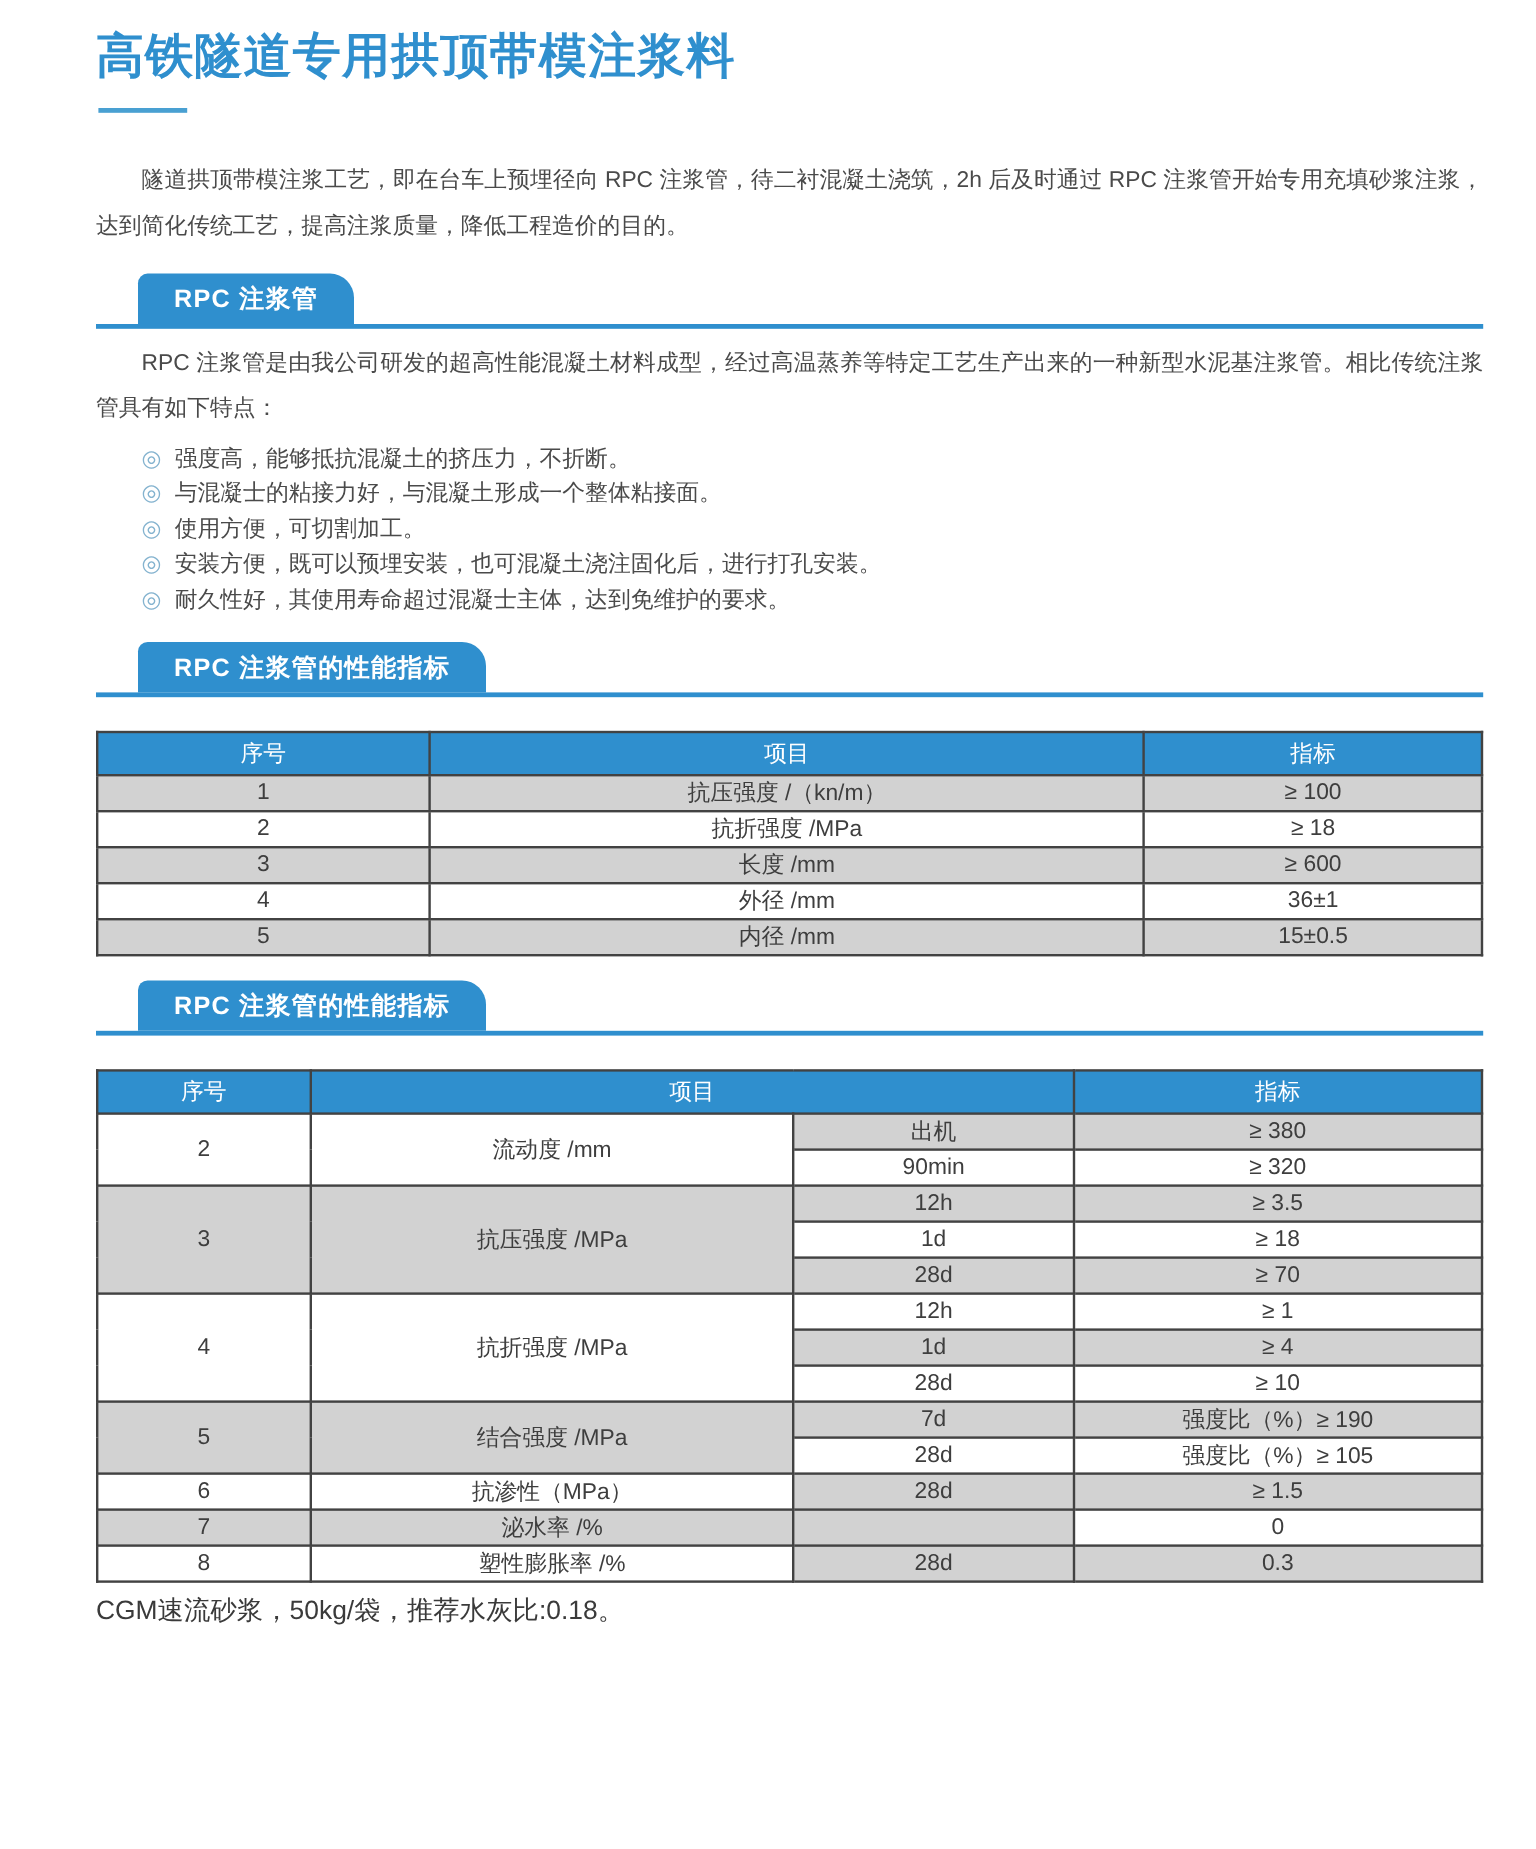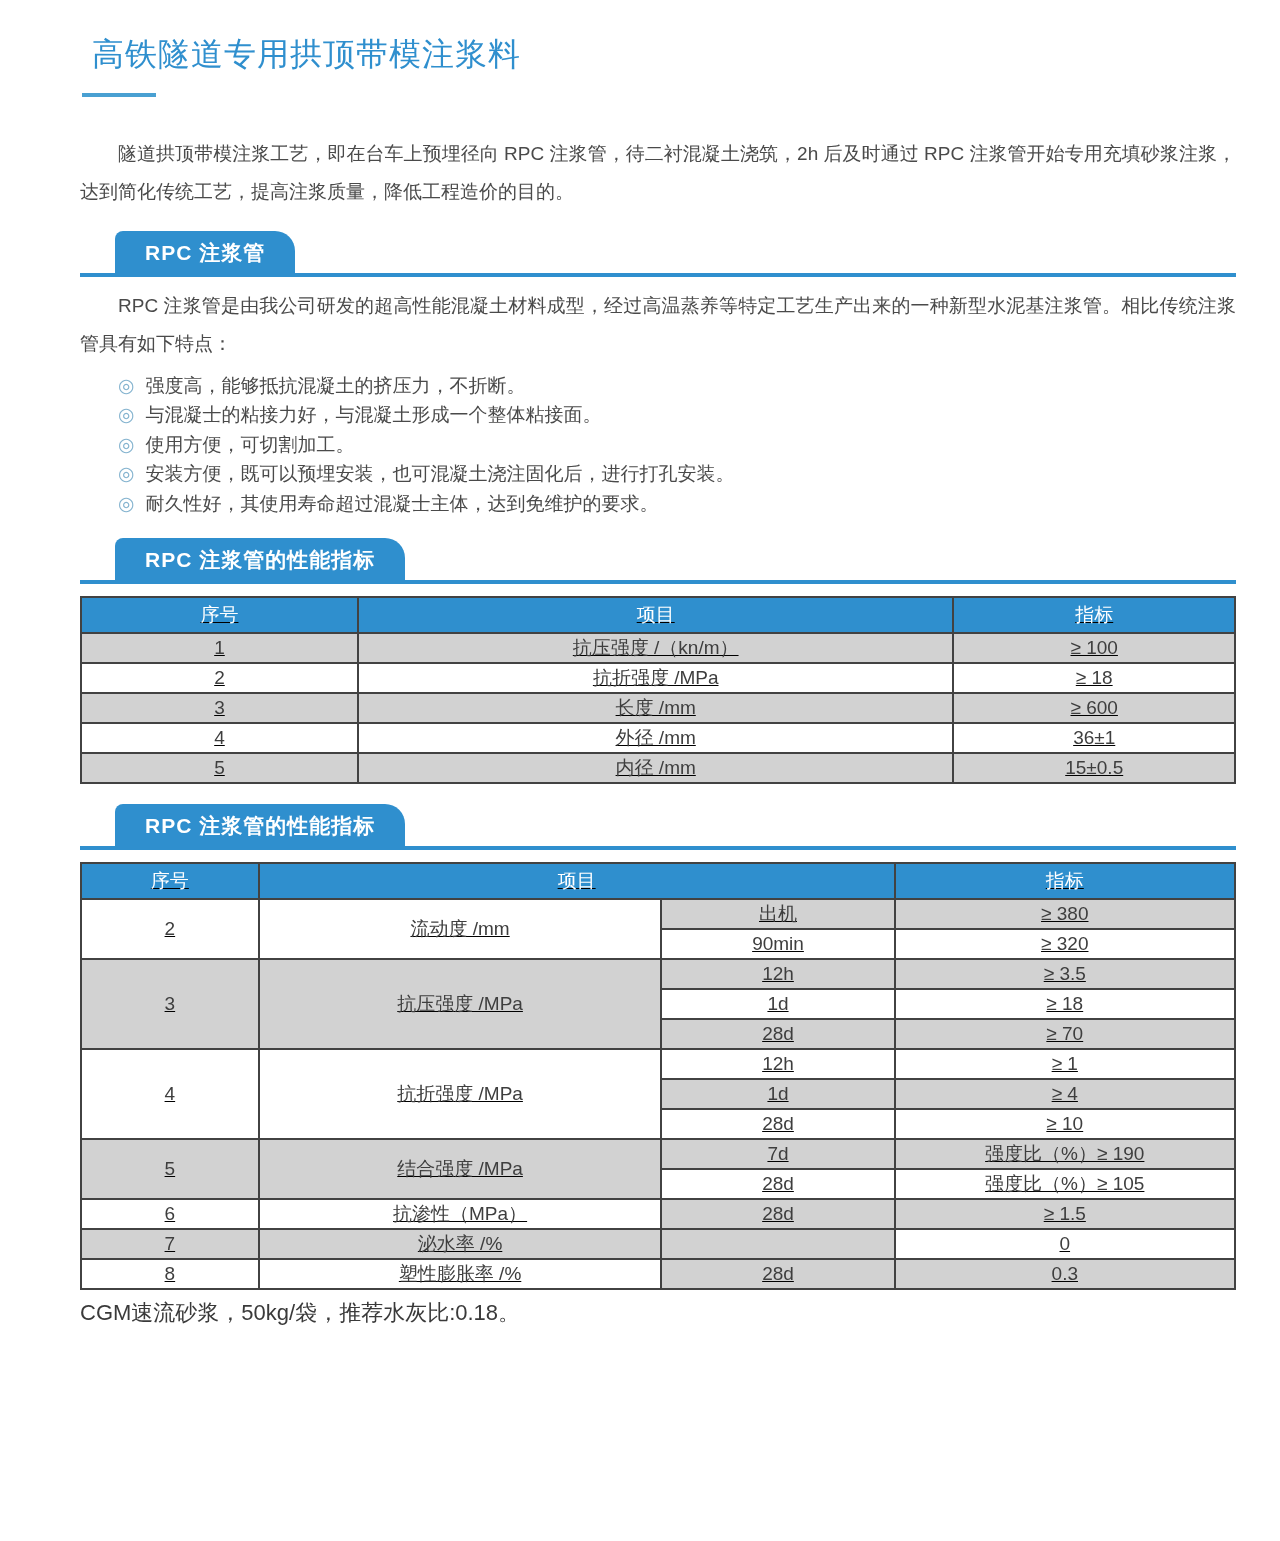--- a/index.html
+++ b/index.html
@@ -10,21 +10,21 @@
     --text:#4a4a4a;
   }
   *{box-sizing:border-box;}
   html,body{margin:0;padding:0;background:#ffffff;}
   body{font-family:"Liberation Sans","DejaVu Sans",sans-serif;}
   .page{
     width:1280px;height:1541px;overflow:hidden;background:#ffffff;
     padding:24px 44px 0 80px;
   }
   .page-title{
-    margin:12px;font-size:32px;line-height:1.15;font-weight:normal;color:var(--accent);
+    margin:0;font-size:40px;line-height:1.15;font-weight:bold;color:var(--accent);
     letter-spacing:1px;
   }
   .title-underline{width:74px;height:4px;background:#49a0d2;margin:20px 0 0 2px;}
   .para{
     font-size:19px;line-height:2.0;color:var(--text);
     text-align:justify;text-indent:2em;margin:10px 0 0;
   }
   .intro{margin-top:38px;}
   .banner{margin-top:20px;border-bottom:4px solid var(--accent);padding-left:35px;}
   .banner-tab{
@@ -32,21 +32,21 @@
     font-size:21px;font-weight:bold;line-height:1;letter-spacing:1px;
     padding:11px 30px 10px 30px;border-radius:8px 20px 0 0;
   }
   .features{list-style:none;margin:8px 0 0;padding:0 0 0 38px;}
   .features li{
     display:flex;align-items:flex-start;gap:11px;
     font-size:19px;line-height:1.55;color:var(--text);
   }
   .features .marker{color:var(--bullet);flex:0 0 auto;}
   table.spec-table{
-    width:100%;border-collapse:collapse;table-layout:fixed;margin-top:12px;text-decoration:underline;
+    width:100%;border-collapse:collapse;table-layout:fixed;margin-top:28px;
   }
   table.spec-table th{
     background:var(--accent);color:#ffffff;font-weight:normal;
     font-size:19px;height:36px;border:2px solid var(--grid);padding:0 6px;
   }
   table.spec-table td{
     font-size:19px;color:#3e3e3e;text-align:center;height:30px;
     border:2px solid var(--grid);padding:0 6px;
   }
   .sh-gray{background:var(--row-gray);}

